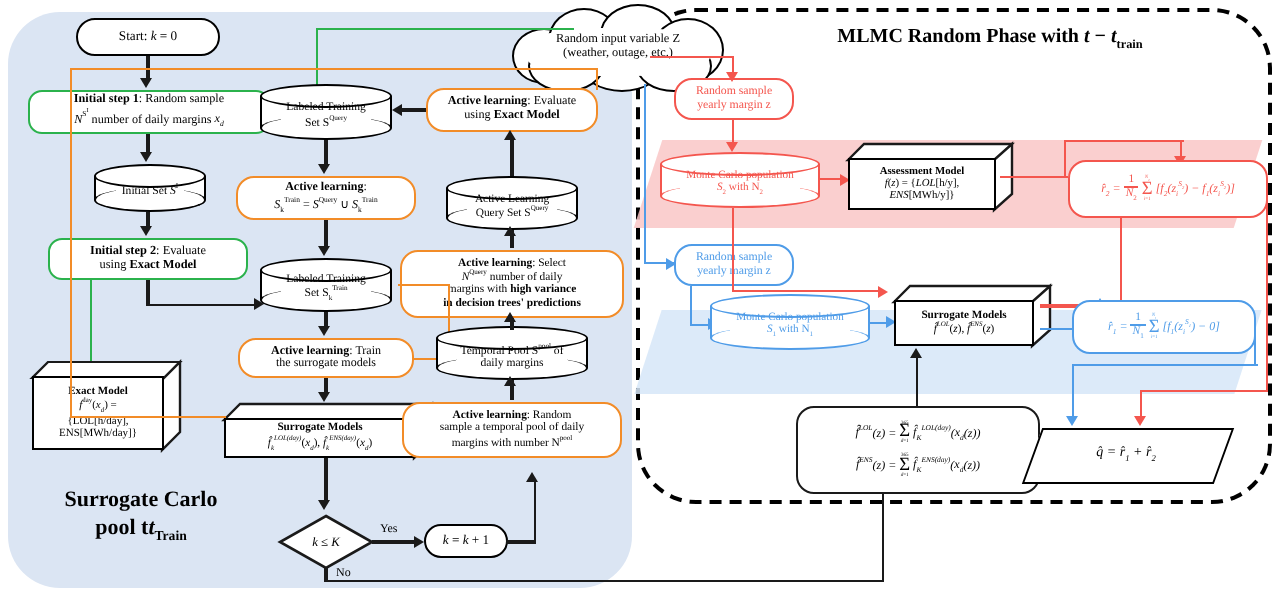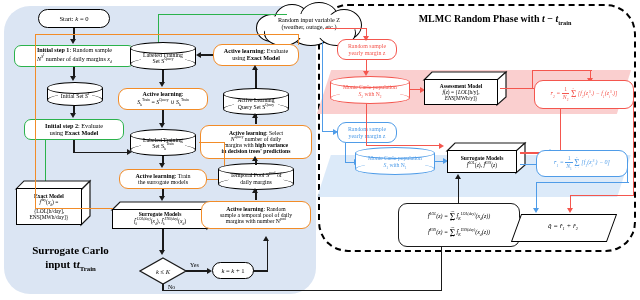--- a/index.html
+++ b/index.html
@@ -129,21 +129,21 @@
   <div class="abs mlmc-panel"></div>
   <div class="abs band-red"></div>
   <div class="abs band-blue"></div>
 
   <div class="phase-title" style="left:380px;top:12px;width:230px;font-size:10px;">
     <span>MLMC Random Phase with </span><i>t</i> − <i>t</i><sub>train</sub>
   </div>
 
   <div class="phase-title" style="left:8px;top:243px;width:125px;font-size:11px;">
     <div>Surrogate Carlo</div>
-    <div><span>input t</span><i>t</i><sub>Train</sub></div>
+    <div><span>pool t</span><i>t</i><sub>Train</sub></div>
   </div>
 
   <div class="cloud" style="left:250px;top:2px;width:118px;height:42px;">
     <div class="c" style="left:6px;top:12px;width:30px;height:26px;"></div>
     <div class="c" style="left:24px;top:2px;width:34px;height:30px;"></div>
     <div class="c" style="left:50px;top:0px;width:36px;height:28px;"></div>
     <div class="c" style="left:76px;top:7px;width:34px;height:30px;"></div>
     <div class="c" style="left:40px;top:16px;width:40px;height:26px;"></div>
     <div class="c" style="left:14px;top:18px;width:36px;height:24px;"></div>
     <div class="c" style="left:68px;top:18px;width:36px;height:24px;"></div>

